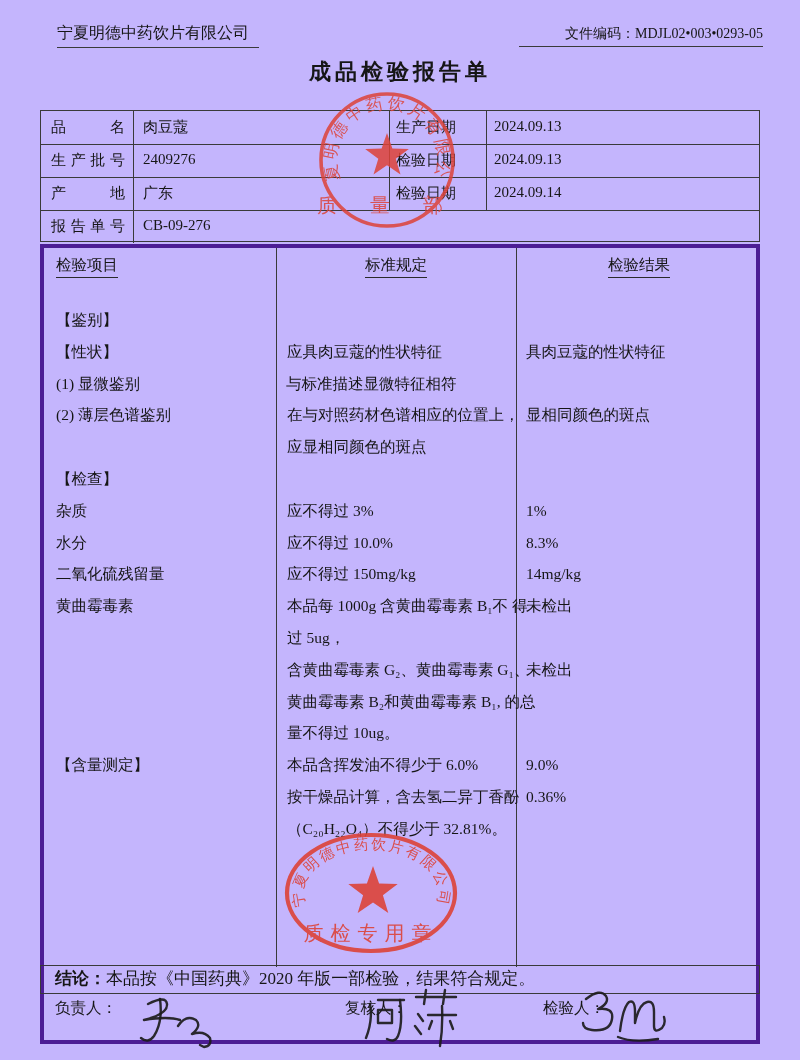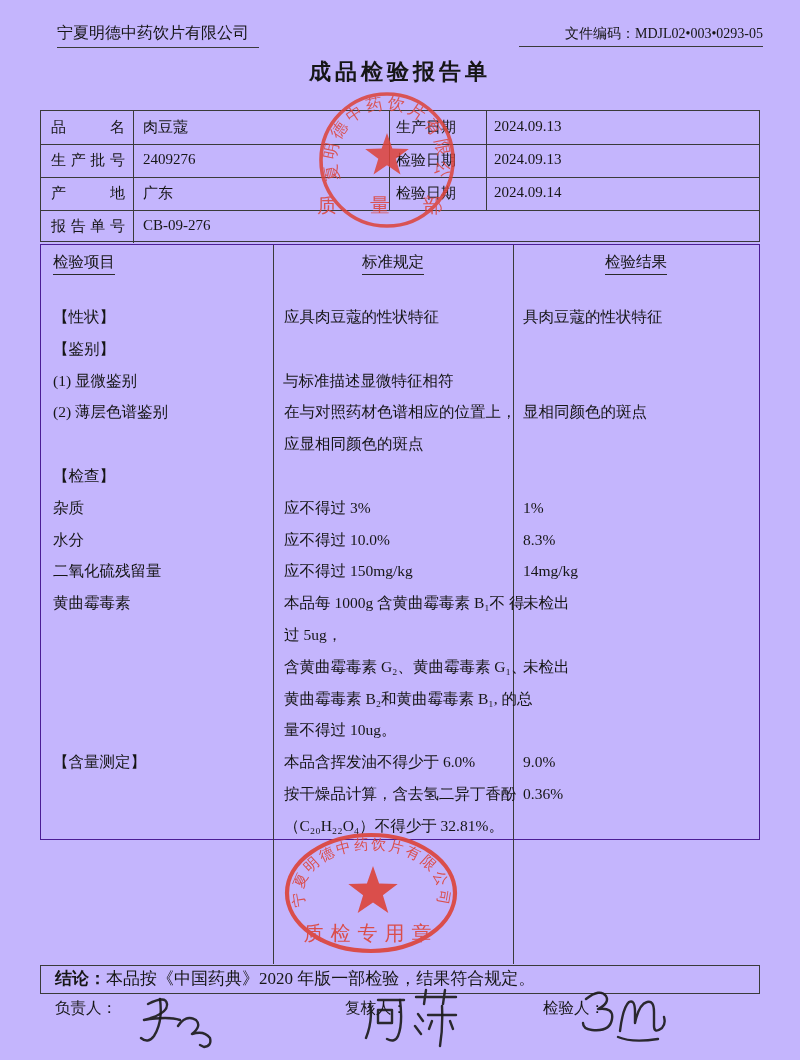--- a/index.html
+++ b/index.html
@@ -18,21 +18,21 @@
   .title { position:absolute; left:0; top:57px; width:100%; text-align:center;
            font-size:22px; font-weight:bold; letter-spacing:4px;
            font-family:"Liberation Sans","DejaVu Sans",sans-serif; }
   
   .info-box { position:absolute; left:40px; top:110px; width:720px; height:132px; border:1px solid #3a3a3a; }
   .info-box .hline { position:absolute; left:0; width:718px; height:1px; background:#3a3a3a; }
   .info-box .vline { position:absolute; top:0; width:1px; background:#3a3a3a; }
   .cell { position:absolute; font-size:15px; white-space:nowrap; }
   .jlabel { display:inline-block; width:74px; text-align:justify; text-align-last:justify; }
   
-  .main-box { position:absolute; left:40px; top:244px; width:720px; height:596px; border:1px solid #4c1d95; }
+  .main-box { position:absolute; left:40px; top:244px; width:720px; height:800px; border:4px solid #4c1d95; }
   .main-box .vcol { position:absolute; top:0; width:1px; height:719px; background:#3a3a3a; }
   .th { position:absolute; top:7px; font-size:15.5px; }
   .th span { display:inline-block; border-bottom:1px solid #2a2a2a; padding-bottom:1px; }
   .thc { text-align:center; }
   .rows { position:absolute; left:0; top:56px; width:718px; }
   .trow { display:flex; height:31.8px; line-height:31.8px; font-size:15.5px; white-space:nowrap; }
   .trow .c1 { width:232px; padding-left:12px; }
   .trow .c2 { width:240px; padding-left:11px; }
   .trow .c3 { width:246px; padding-left:10px; }
   
@@ -90,29 +90,29 @@
   </div>
 
   <div class="main-box">
     <div class="vcol" style="left:232px"></div>
     <div class="vcol" style="left:472px"></div>
     <div class="th" style="left:12px"><span>检验项目</span></div>
     <div class="th thc" style="left:232px;width:240px"><span>标准规定</span></div>
     <div class="th thc" style="left:472px;width:246px"><span>检验结果</span></div>
     <div class="rows">
     <div class="trow">
+      <div class="c1">【鉴别】</div>
+      <div class="c2"></div>
+      <div class="c3"></div>
+    </div>
+
+    <div class="trow">
       <div class="c1">【性状】</div>
       <div class="c2">应具肉豆蔻的性状特征</div>
       <div class="c3">具肉豆蔻的性状特征</div>
-    </div>
-
-    <div class="trow">
-      <div class="c1">【鉴别】</div>
-      <div class="c2"></div>
-      <div class="c3"></div>
     </div>
 
     <div class="trow">
       <div class="c1">(1) 显微鉴别</div>
       <div class="c3">与标准描述显微特征相符</div>
     </div>
 
     <div class="trow">
       <div class="c1">(2) 薄层色谱鉴别</div>
       <div class="c2">在与对照药材色谱相应的位置上，</div>

